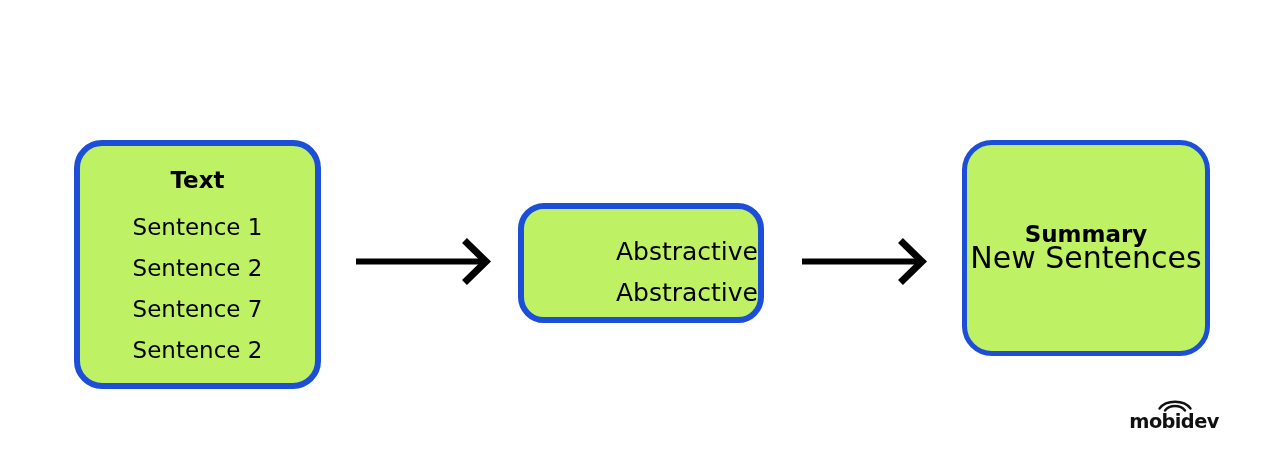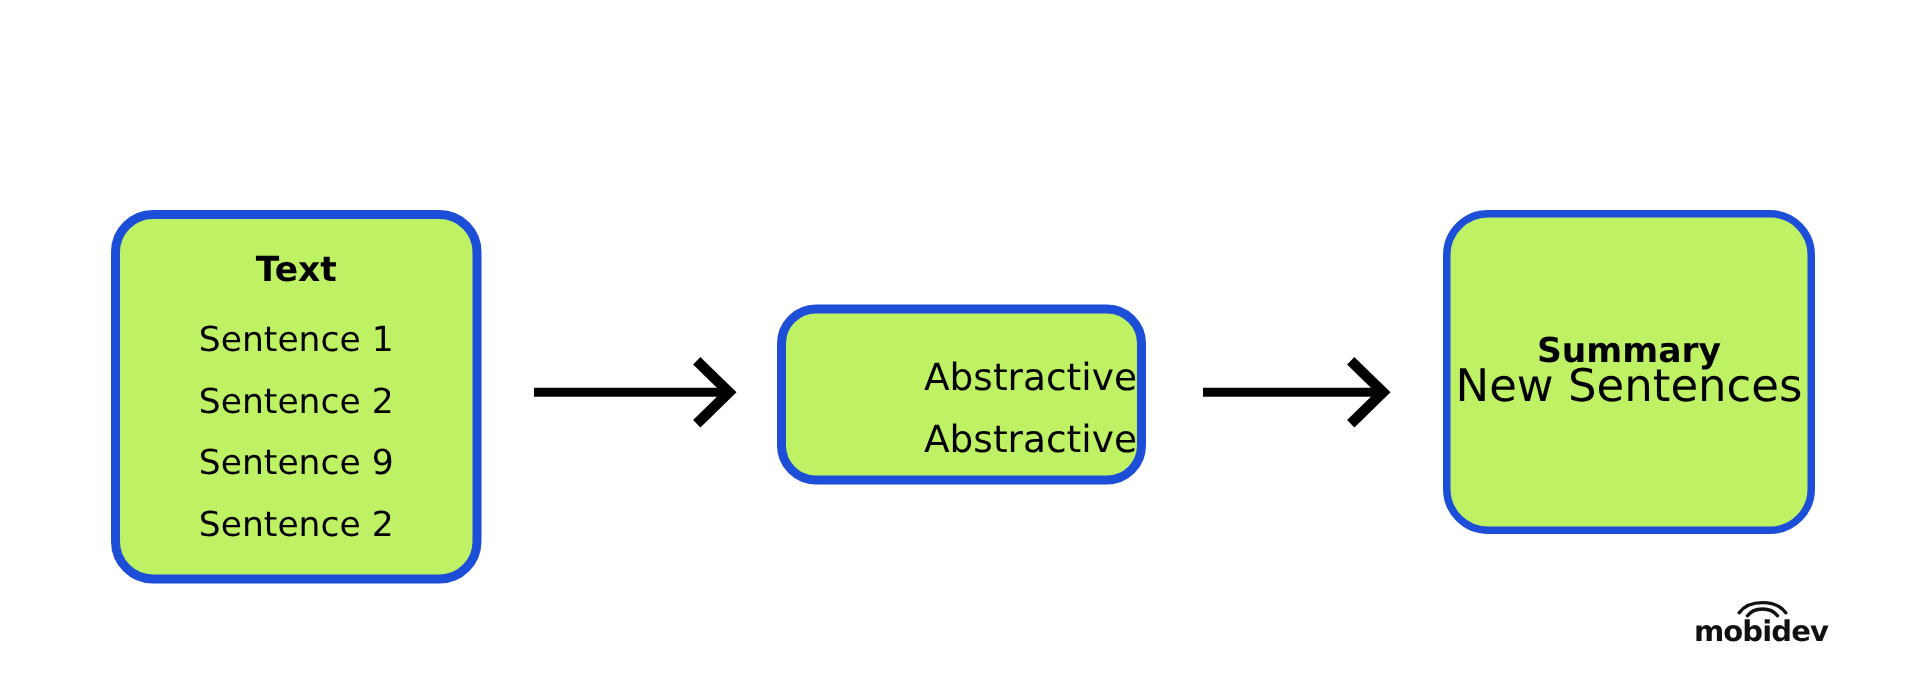--- a/index.html
+++ b/index.html
@@ -167,21 +167,21 @@
 <body>
 
 <div id="canvas">
 
 
   <div id="text-node" class="node-box">
     <div class="node-heading">Text</div>
     <div id="text-lines" class="node-lines">
       <div class="node-line">Sentence 1</div>
       <div class="node-line">Sentence 2</div>
-      <div class="node-line">Sentence 9</div>
+      <div class="node-line">Sentence 7</div>
       <div class="node-line">Sentence 2</div>
     </div>
   </div>
 
   <div id="arrow-1" class="arrow">
     <svg width="138" height="48" viewBox="0 0 138 48" xmlns="http://www.w3.org/2000/svg">
       <line x1="2" y1="23.5" x2="128" y2="23.5" stroke="#000000" stroke-width="6" stroke-linecap="butt"></line>
       <polyline points="113,5 132,23.5 113,42" fill="none" stroke="#000000" stroke-width="7" stroke-linecap="square" stroke-linejoin="miter"></polyline>
     </svg>
   </div>

